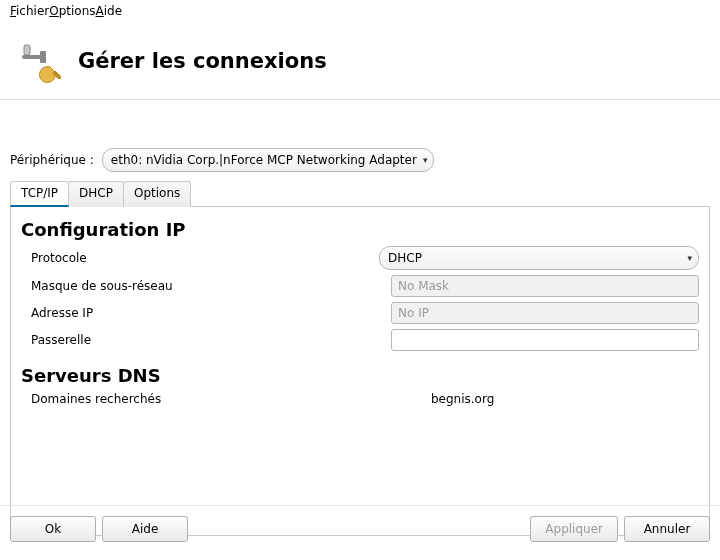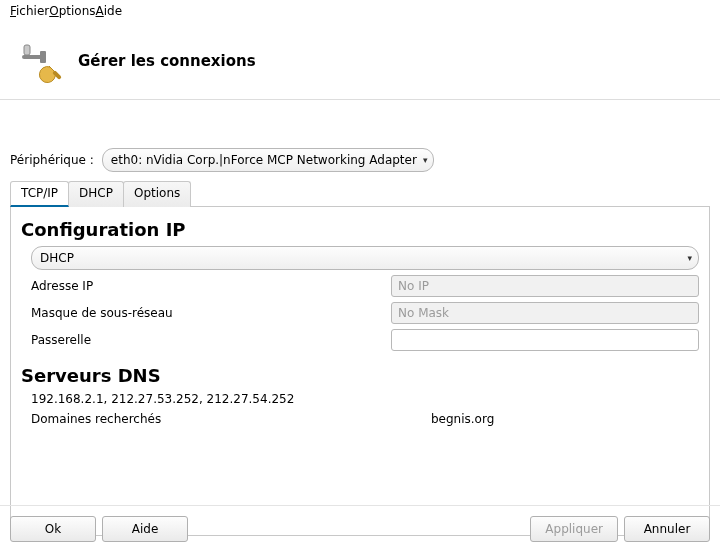--- a/index.html
+++ b/index.html
@@ -23,21 +23,21 @@
     text-decoration: underline;
   }
   .header {
     display: flex;
     align-items: center;
     gap: 14px;
     padding: 14px 16px 14px 16px;
     border-bottom: 1px solid #ddd;
   }
   .header-title {
-    font-size: 15px;
+    font-size: 21px;
     font-weight: bold;
   }
   .icon-wrench {
     width: 48px; height: 48px;
     flex: 0 0 48px;
   }
   .body {
     padding: 12px 10px 0 10px;
   }
   .device-row {
@@ -199,52 +199,52 @@
     <div class="tab active"><span>TCP/IP</span></div>
     <div class="tab"><span>DHCP</span></div>
     <div class="tab"><span>Options</span></div>
   </div>
 
   <div class="tabpanel">
 
     <div class="section-title">Configuration IP</div>
 
     <div class="form-row">
+      <div class="form-label">Protocole</div>
       <div class="form-field">
         <span class="combo full">
           <span>DHCP</span>
           <span class="caret">▾</span>
         </span>
       </div>
     </div>
 
     <div class="form-row">
+      <div class="form-label">Masque de sous-réseau</div>
+      <div class="form-field">
+        <input class="textinput disabled" disabled="" placeholder="No Mask" style="">
+      </div>
+    </div>
+
+    <div class="form-row">
       <div class="form-label">Adresse IP</div>
       <div class="form-field">
         <input class="textinput disabled" disabled="" placeholder="No IP" style="">
       </div>
     </div>
 
     <div class="form-row">
-      <div class="form-label">Masque de sous-réseau</div>
-      <div class="form-field">
-        <input class="textinput disabled" disabled="" placeholder="No Mask" style="">
-      </div>
-    </div>
-
-    <div class="form-row">
       <div class="form-label">Passerelle</div>
       <div class="form-field">
         <input class="textinput" value="" style="">
       </div>
     </div>
 
     <div class="section-title" style="margin-top:14px">Serveurs DNS</div>
 
-    <div class="dns-line">192.168.2.1, 212.27.53.252, 212.27.54.252</div>
 
     <div class="dns-row">
       <div class="lbl">Domaines recherchés</div>
       <div>begnis.org</div>
     </div>
 
   </div>
 </div>
 
 <div class="buttonbar">

